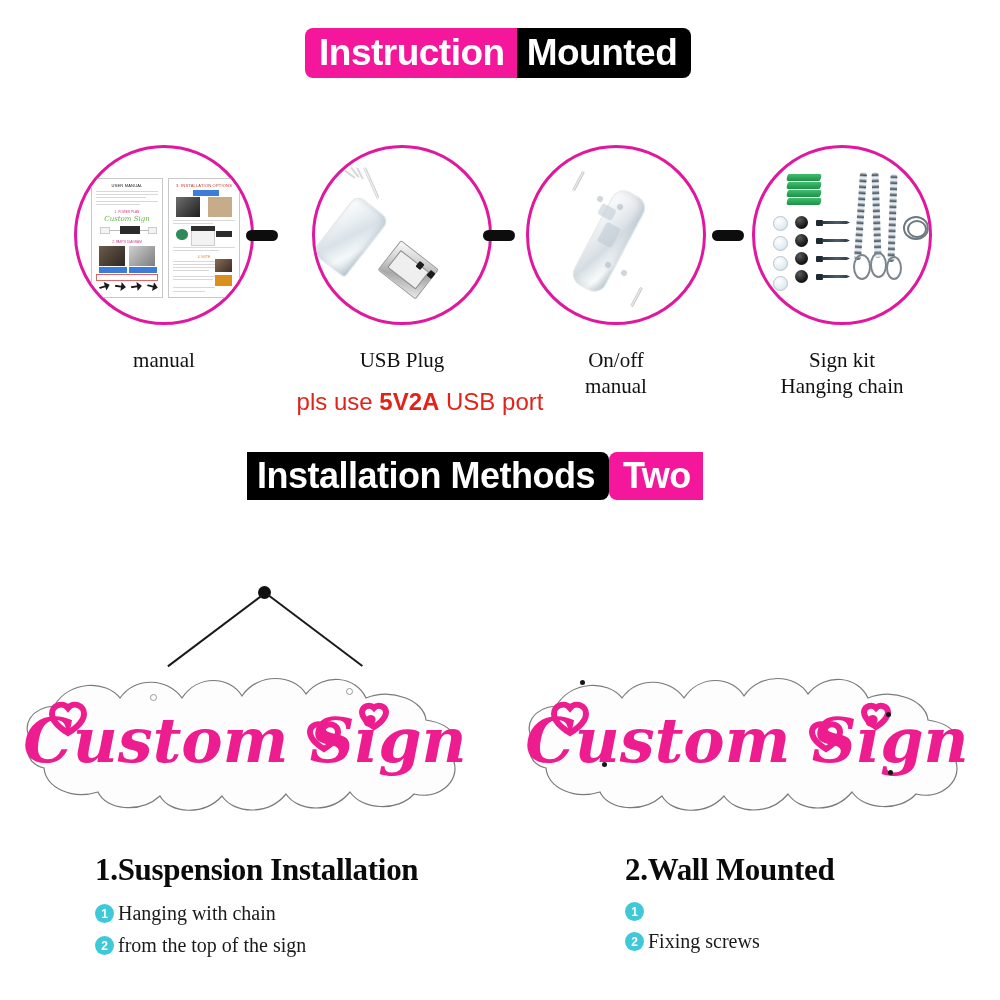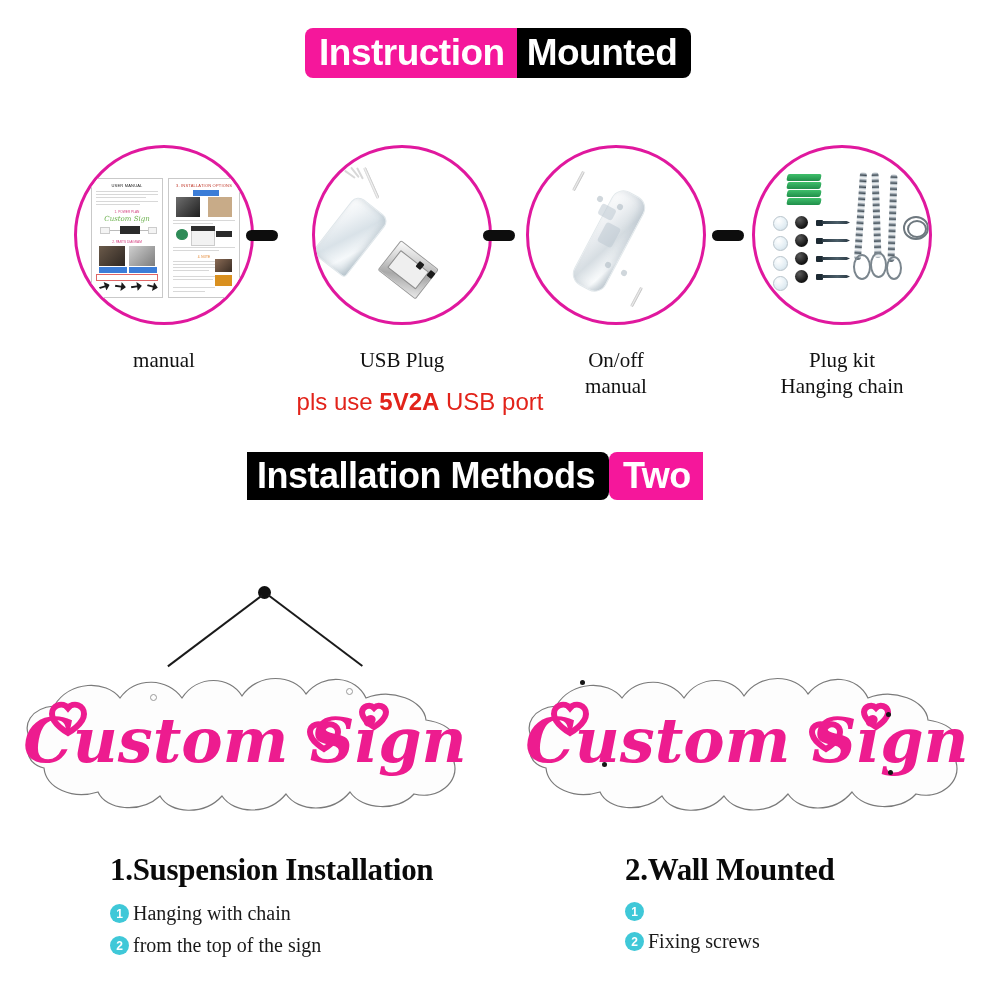--- a/index.html
+++ b/index.html
@@ -228,21 +228,21 @@
     position:absolute;background:#1a1a1a;height:2.4px;transform-origin:left center;
   }
   .hole{
     position:absolute;width:5px;height:5px;border-radius:50%;
     border:1px solid #9a9a9a;background:#fdfdfd;
   }
   .mounthole{position:absolute;width:5px;height:5px;border-radius:50%;background:#161616;}
 
   
   .instr{position:absolute;font-family:"Liberation Serif", serif;}
-  #instr-left{left:110px;top:852px;width:430px;}
+  #instr-left{left:95px;top:852px;width:430px;}
   #instr-right{left:625px;top:852px;width:380px;}
   .instr h3{
     margin:0 0 14px 0;
     font-size:31px;font-weight:bold;color:#0a0a0a;letter-spacing:-0.3px;
   }
   .instr .step{
     display:flex;align-items:center;gap:4px;
     font-size:20px;color:#1a1a1a;margin-bottom:9px;
   }
   .badge{
@@ -402,21 +402,21 @@
     <div>manual</div>
   </div>
   <div class="caption" id="cap-usb">
     <div>USB Plug</div>
   </div>
   <div class="caption" id="cap-switch">
     <div>On/off</div>
     <div>manual</div>
   </div>
   <div class="caption" id="cap-screw">
-    <div>Plug kit</div>
+    <div>Sign kit</div>
     <div>Hanging chain</div>
   </div>
 
   <div id="usb-note"><span>pls use </span><b>5V2A</b><span> USB port</span></div>
 
   <div class="banner" id="banner-methods">
     <div class="seg black">Installation Methods</div>
     <div class="seg pink">Two</div>
   </div>
 

